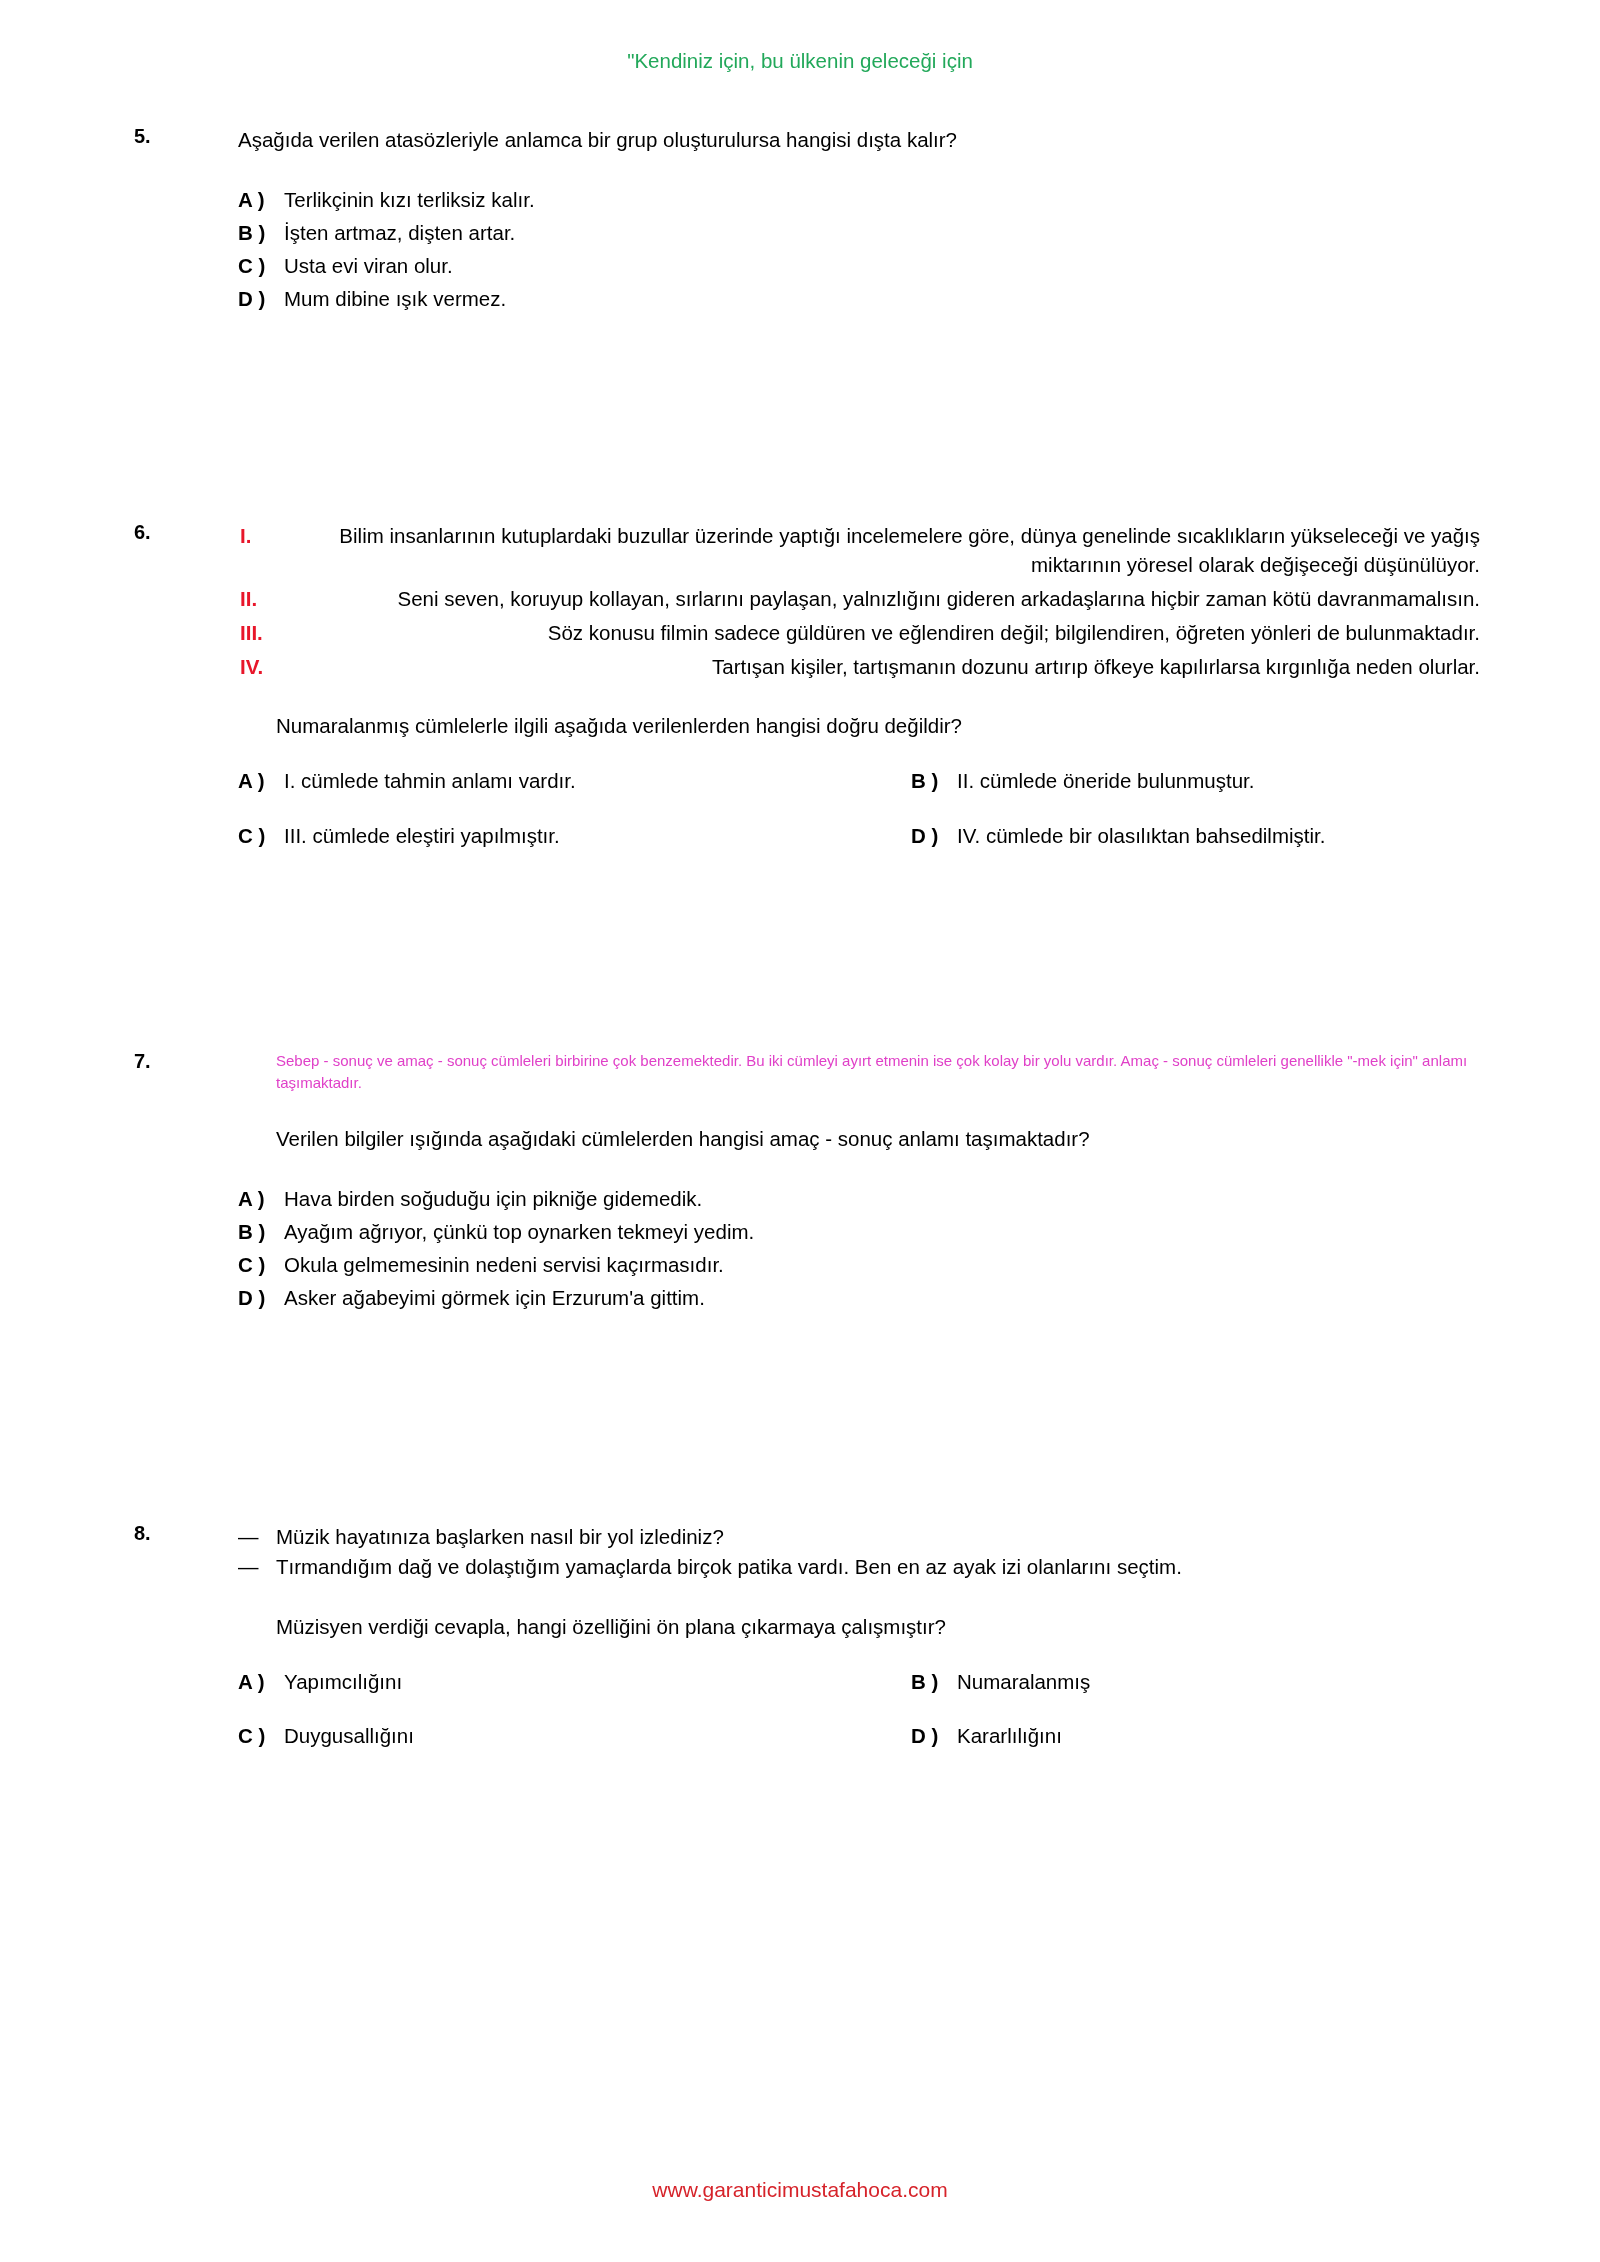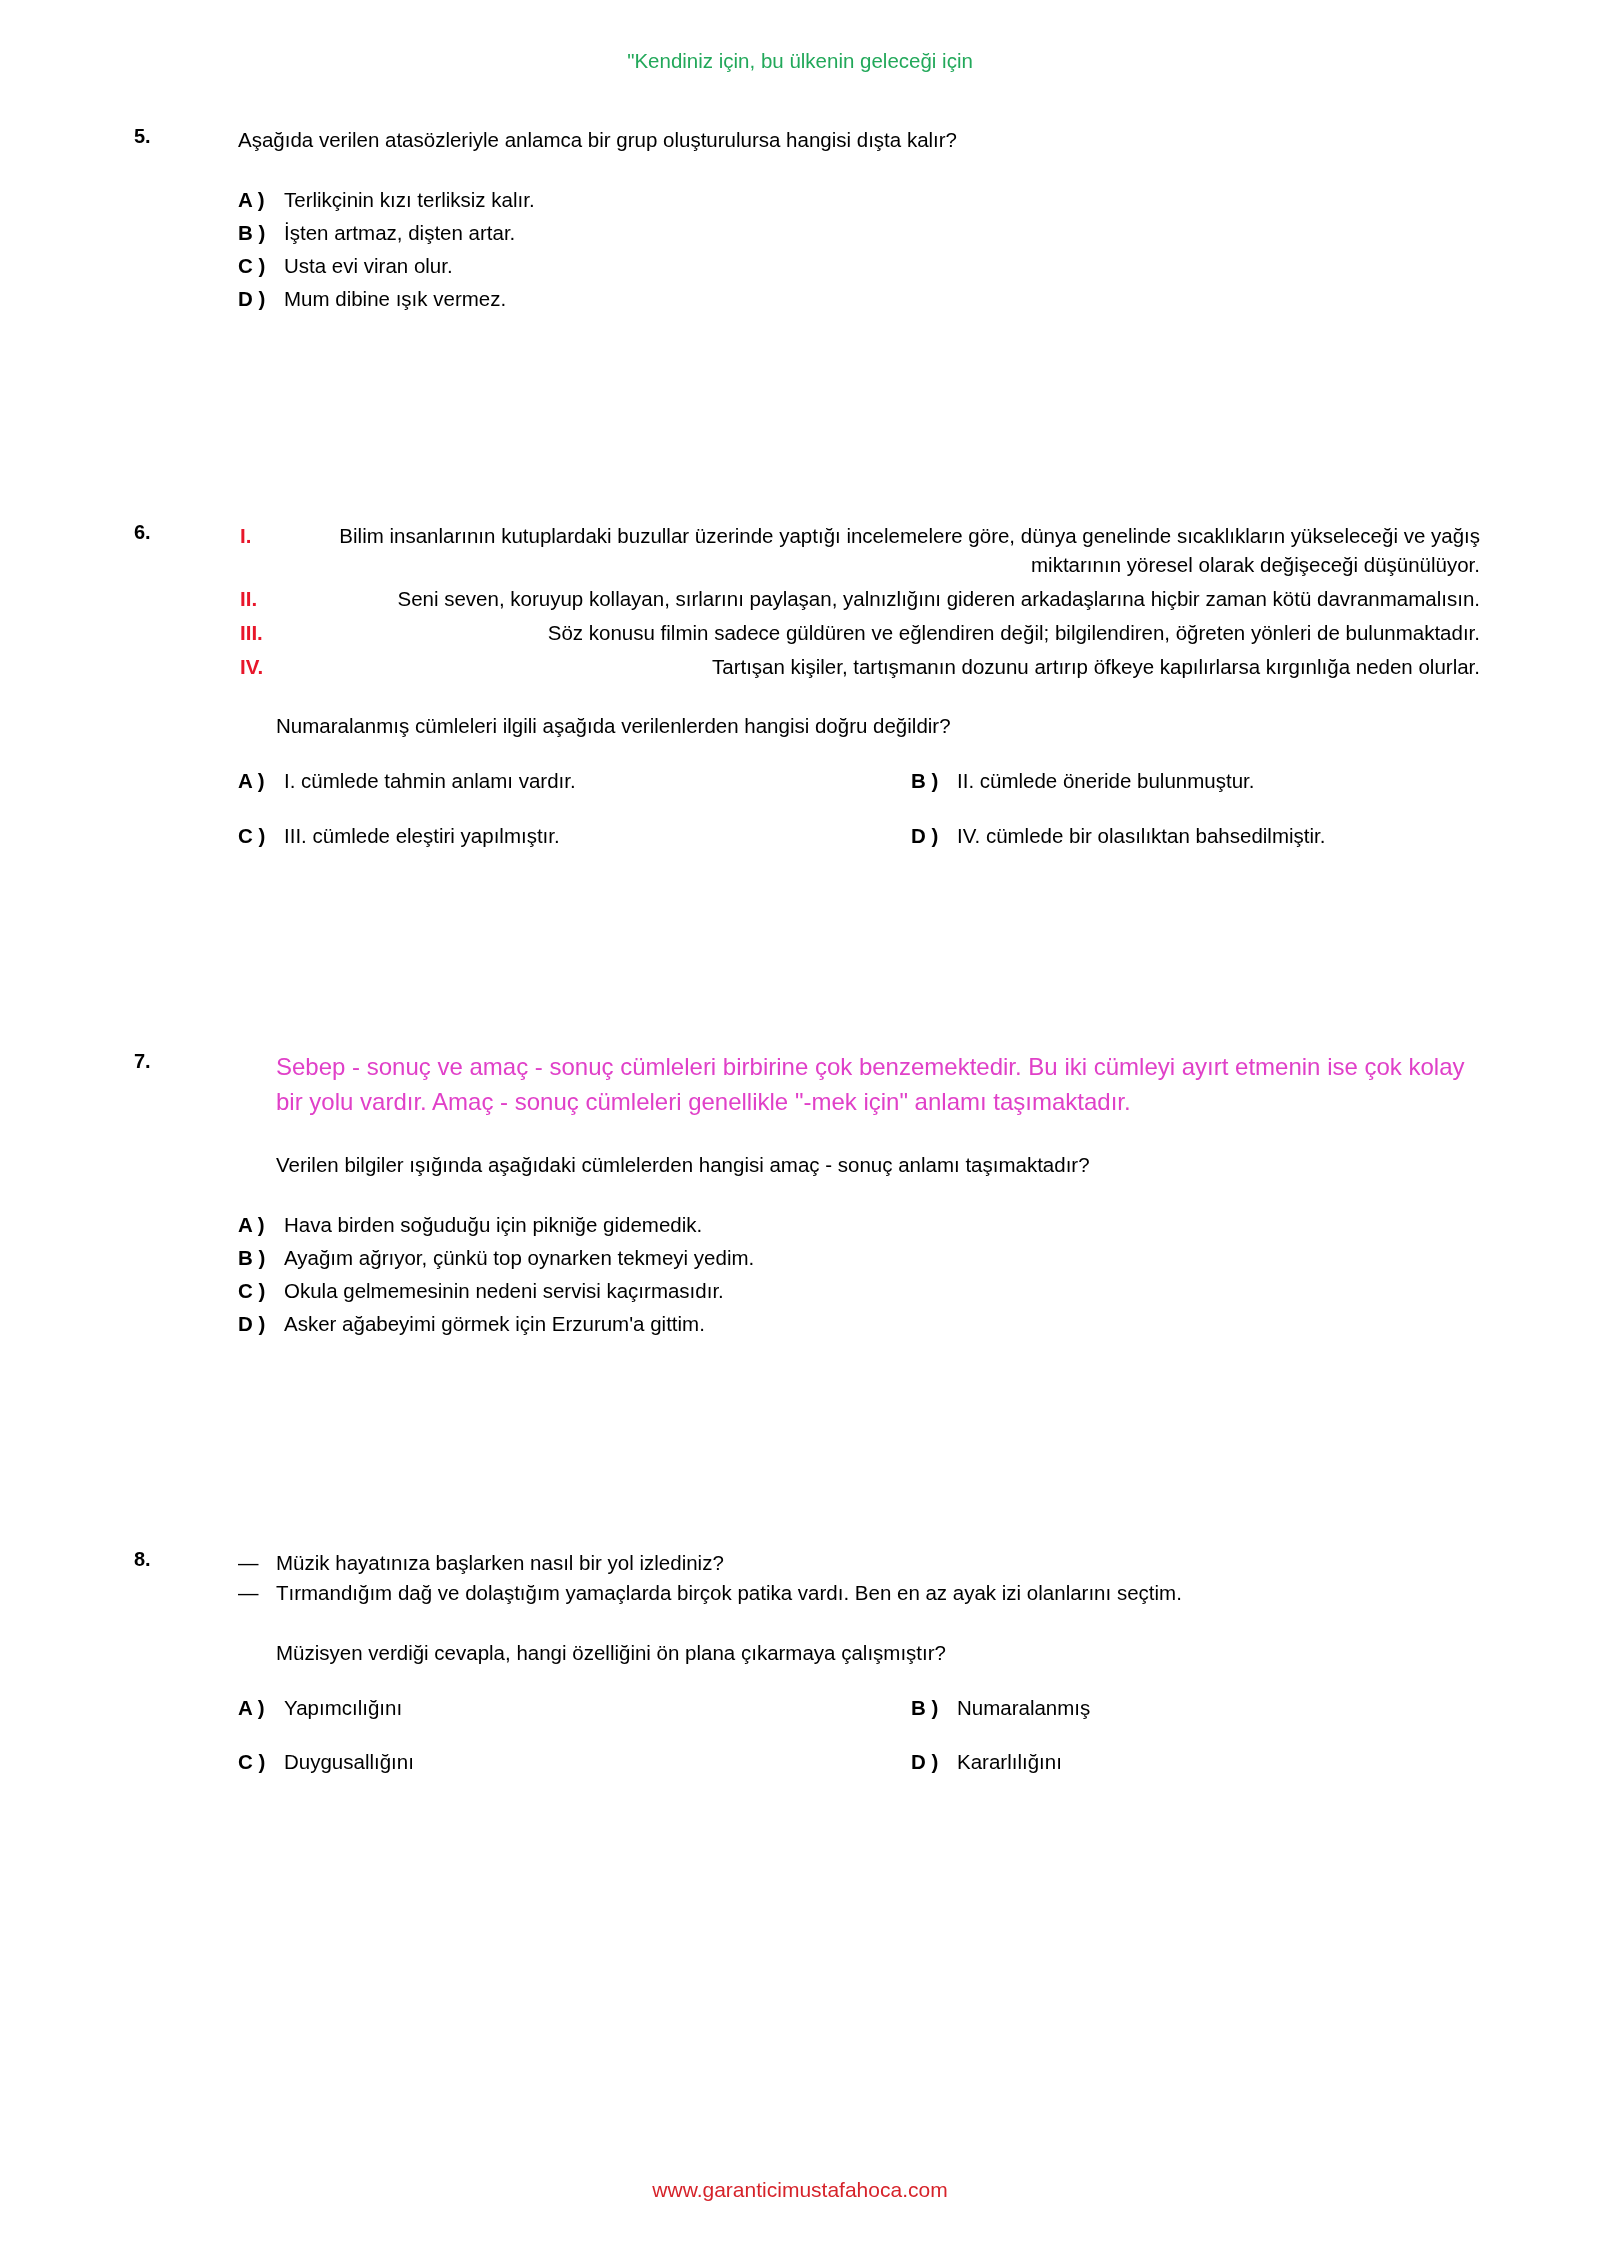--- a/index.html
+++ b/index.html
@@ -104,21 +104,21 @@
     grid-template-columns: 1fr 1fr;
     row-gap: 26px;
     column-gap: 0px;
     font-size: 20.5px;
   }
   .opts-grid .opt-row { line-height: 1.4; }
   .opts-grid .opt-col-right { padding-left: 52px; }
 
   .pink-block {
     color: #e040c8;
-    font-size: 24px;
+    font-size: 15px;
     line-height: 1.45;
   }
   .q7-lead { padding-left: 38px; }
 
   .dash-list { margin-top: 0; }
   .dash-item {
     display: flex;
     align-items: flex-start;
     font-size: 20.5px;
     line-height: 1.45;
@@ -192,21 +192,21 @@
         </div>
         <div class="roman-item">
           <span class="roman-num">III.</span>
           <span class="roman-text">Söz konusu filmin sadece güldüren ve eğlendiren değil; bilgilendiren, öğreten yönleri de bulunmaktadır.</span>
         </div>
         <div class="roman-item">
           <span class="roman-num">IV.</span>
           <span class="roman-text">Tartışan kişiler, tartışmanın dozunu artırıp öfkeye kapılırlarsa kırgınlığa neden olurlar.</span>
         </div>
       </div>
-      <div class="followup">Numaralanmış cümleleri ilgili aşağıda verilenlerden hangisi doğru değildir?</div>
+      <div class="followup">Numaralanmış cümlelerle ilgili aşağıda verilenlerden hangisi doğru değildir?</div>
       <div class="opts-grid">
         <div class="opt-row">
           <span class="opt-label">A )</span>
           <span class="opt-text">I. cümlede tahmin anlamı vardır.</span>
         </div>
         <div class="opt-row opt-col-right">
           <span class="opt-label">B )</span>
           <span class="opt-text">II. cümlede öneride bulunmuştur.</span>
         </div>
         <div class="opt-row">

